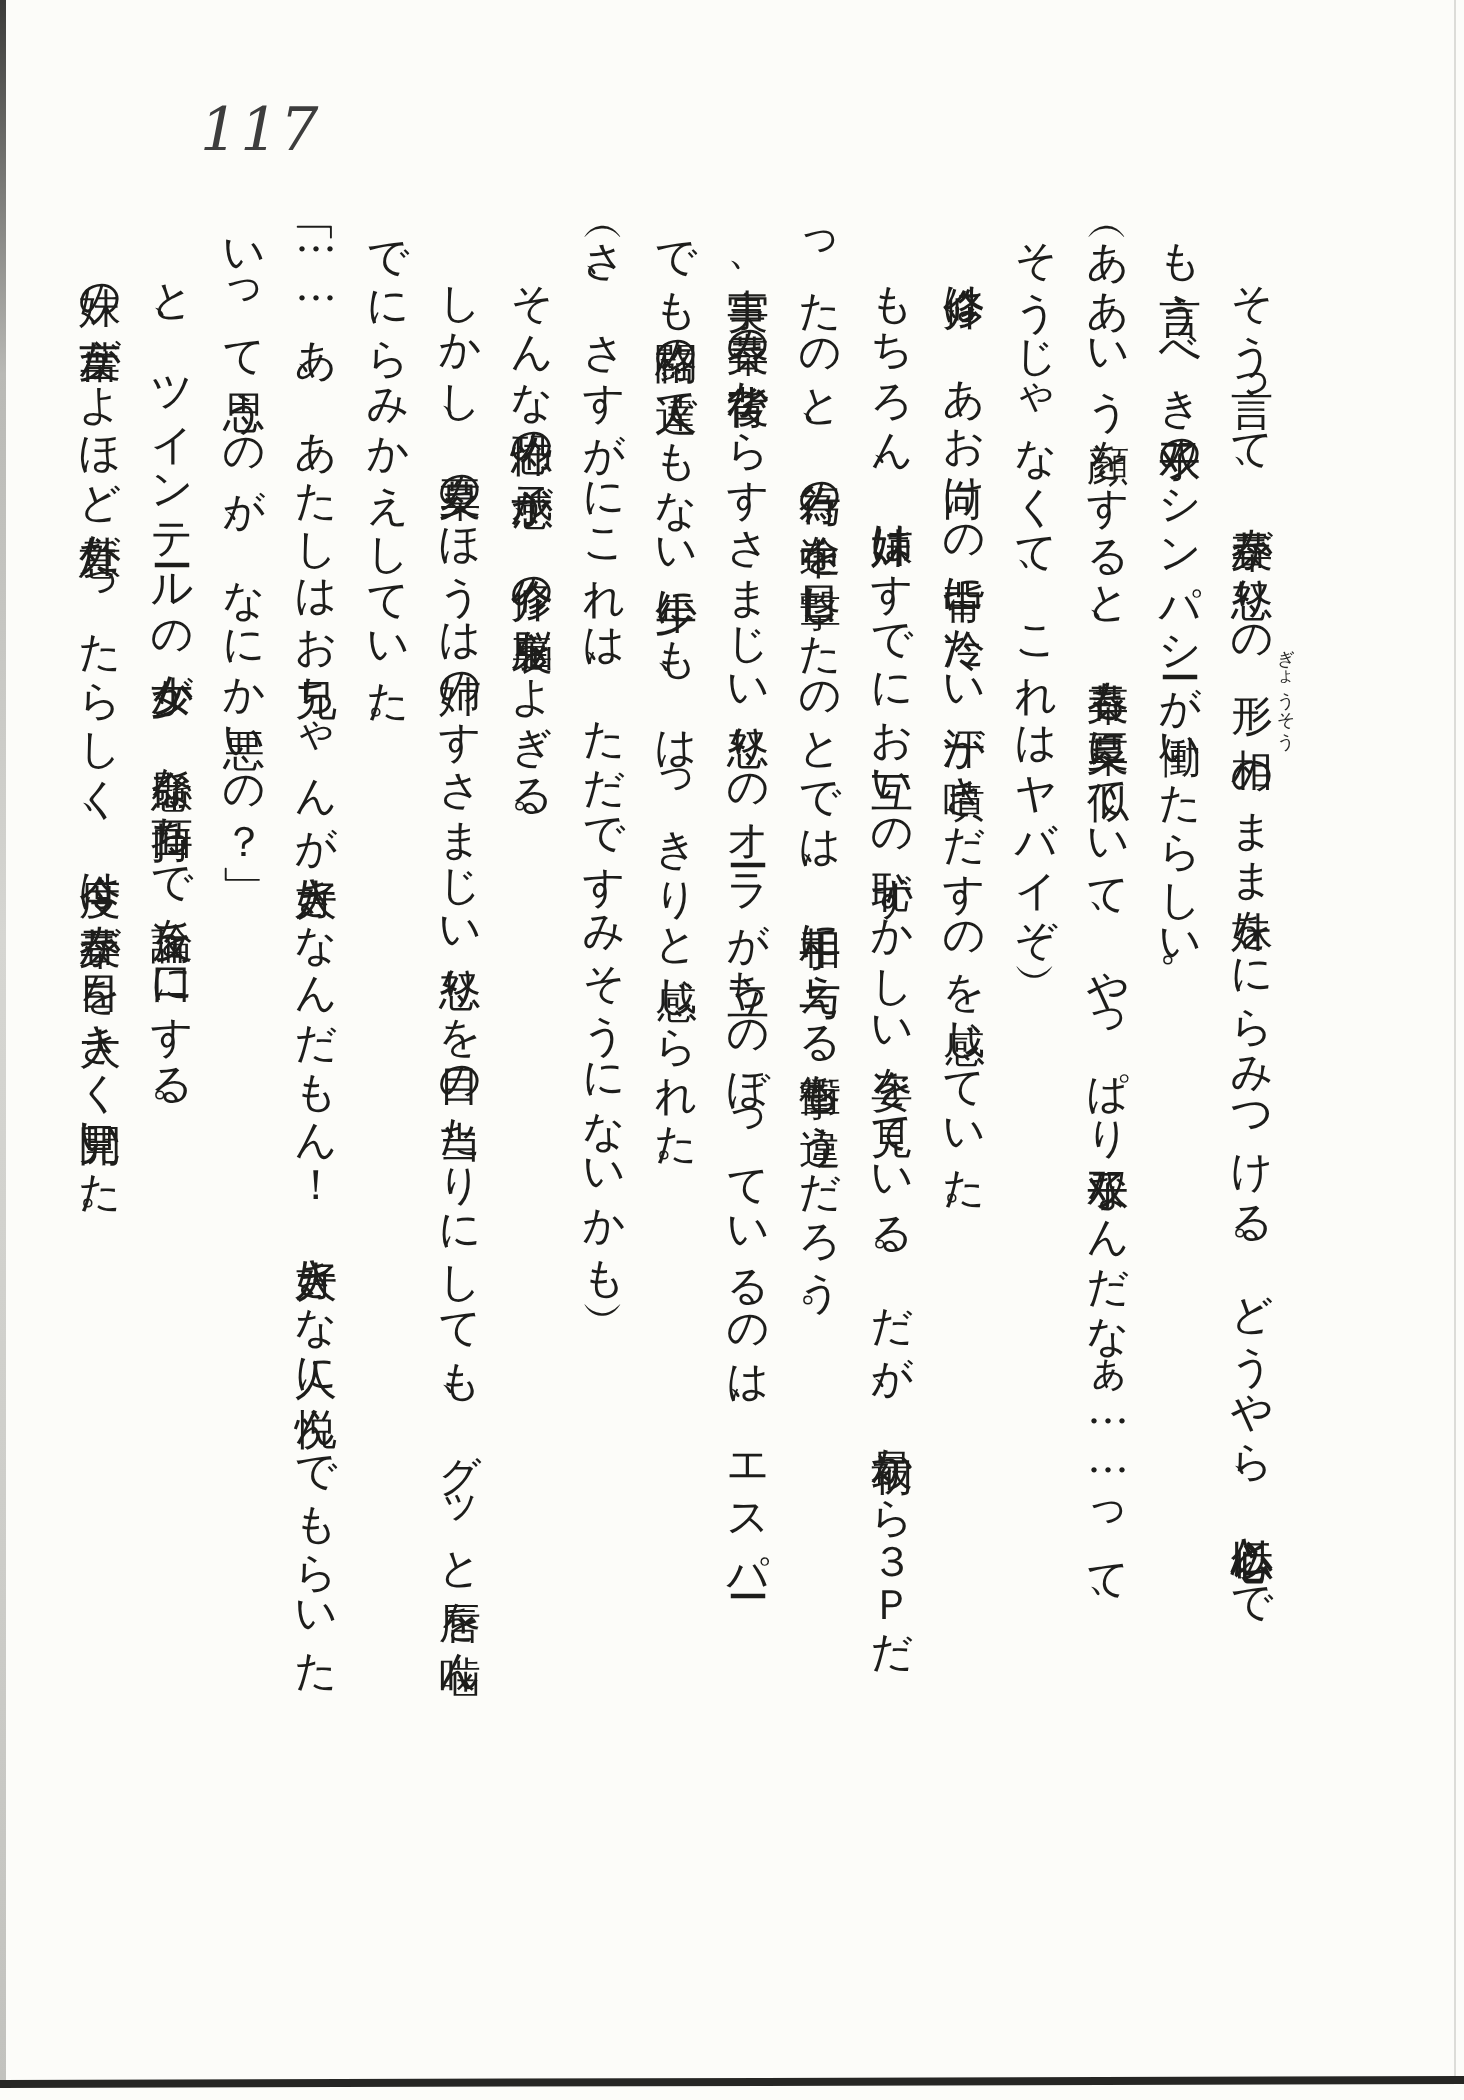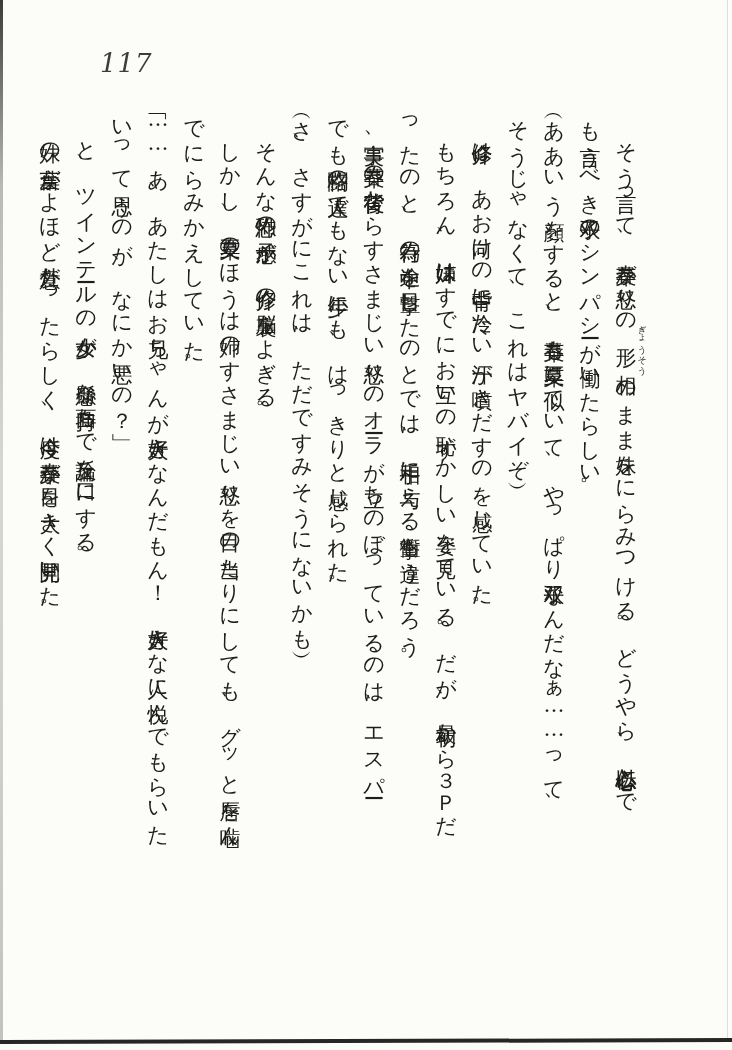--- a/index.html
+++ b/index.html
@@ -28,21 +28,21 @@
   }
   .edge-right {
     position: absolute; right: 4px; top: 0;
     width: 1px; height: 1040px;
     background: #dcdcd8;
   }
   .pageno {
     position: absolute; left: 100px; top: 48px;
     font-family: "DejaVu Serif", serif;
     font-style: italic;
-    font-size: 26px;
+    font-size: 30px;
     letter-spacing: 1px;
     color: #3d3d3d;
   }
   .textblock {
     position: absolute;
     top: 106px; right: 85px;
     height: 838px;
     writing-mode: vertical-rl;
     text-orientation: upright;
     font-family: "DejaVu Serif", serif;

